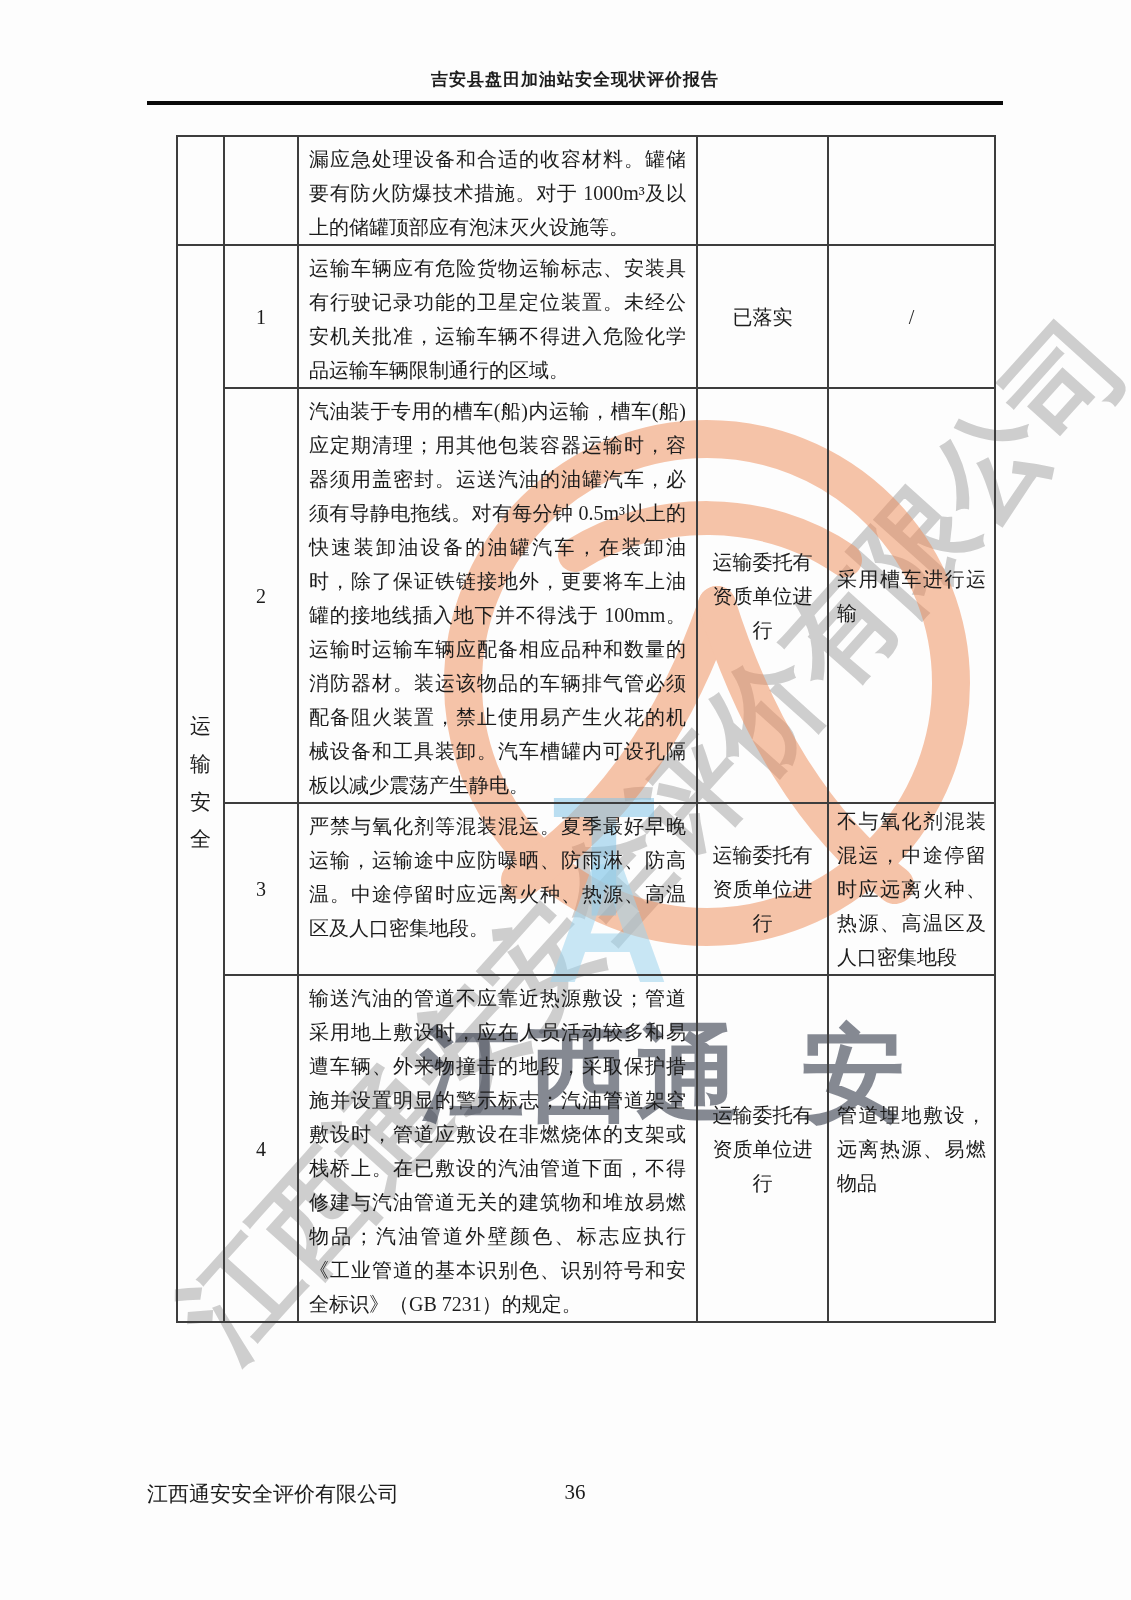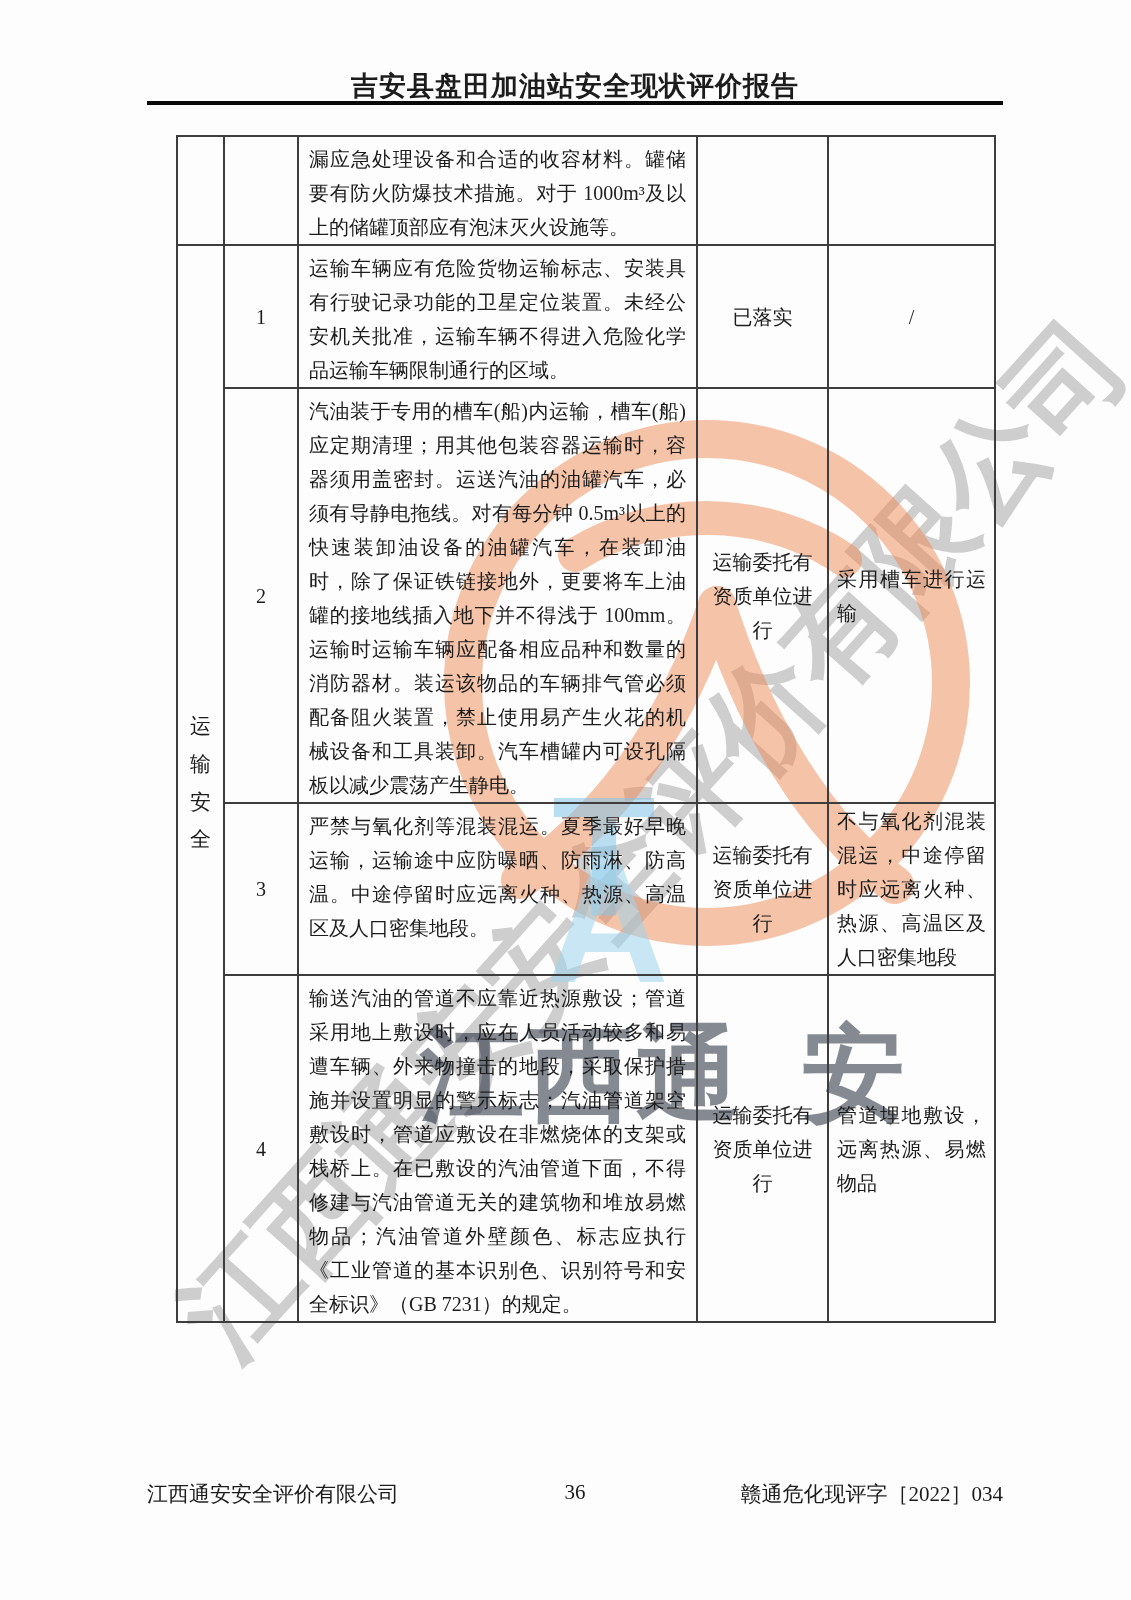--- a/index.html
+++ b/index.html
@@ -5,21 +5,21 @@
   html,body{margin:0;padding:0;background:#e8e8e8;}
   .page{
     position:relative;width:1131px;height:1600px;margin:0 auto;
     background:#fdfdfd;overflow:hidden;
     font-family:"Liberation Serif","DejaVu Serif",serif;
     color:#1c1c1c;
   }
   
   .header-title{
     position:absolute;left:147px;top:68px;width:856px;
-    text-align:center;font-size:27px;font-weight:700;letter-spacing:1px;
+    text-align:center;font-size:17px;font-weight:700;letter-spacing:1px;
   }
   .header-rule{
     position:absolute;left:147px;top:101px;width:856px;height:0;
     border-top:4px solid #0a0a0a;
   }
   
   table.doc-table{
     position:absolute;left:176px;top:135px;width:818px;
     border-collapse:collapse;table-layout:fixed;border-radius:11px;
   }
@@ -134,15 +134,14 @@
         <td class="cell-num">4</td>
         <td class="cell-content">输送汽油的管道不应靠近热源敷设；管道采用地上敷设时，应在人员活动较多和易遭车辆、外来物撞击的地段，采取保护措施并设置明显的警示标志；汽油管道架空敷设时，管道应敷设在非燃烧体的支架或栈桥上。在已敷设的汽油管道下面，不得修建与汽油管道无关的建筑物和堆放易燃物品；汽油管道外壁颜色、标志应执行《工业管道的基本识别色、识别符号和安全标识》（GB 7231）的规定。</td>
         <td class="cell-status">运输委托有资质单位进行</td>
         <td class="cell-remark">管道埋地敷设，远离热源、易燃物品</td>
       </tr>
     </tbody>
   </table>
 
   <div class="footer-company">江西通安安全评价有限公司</div>
   <div class="footer-page">36</div>
-  <div class="footer-docnum">赣通危化现评字［2022］034</div>
 
 </div>
 
 </body></html>

